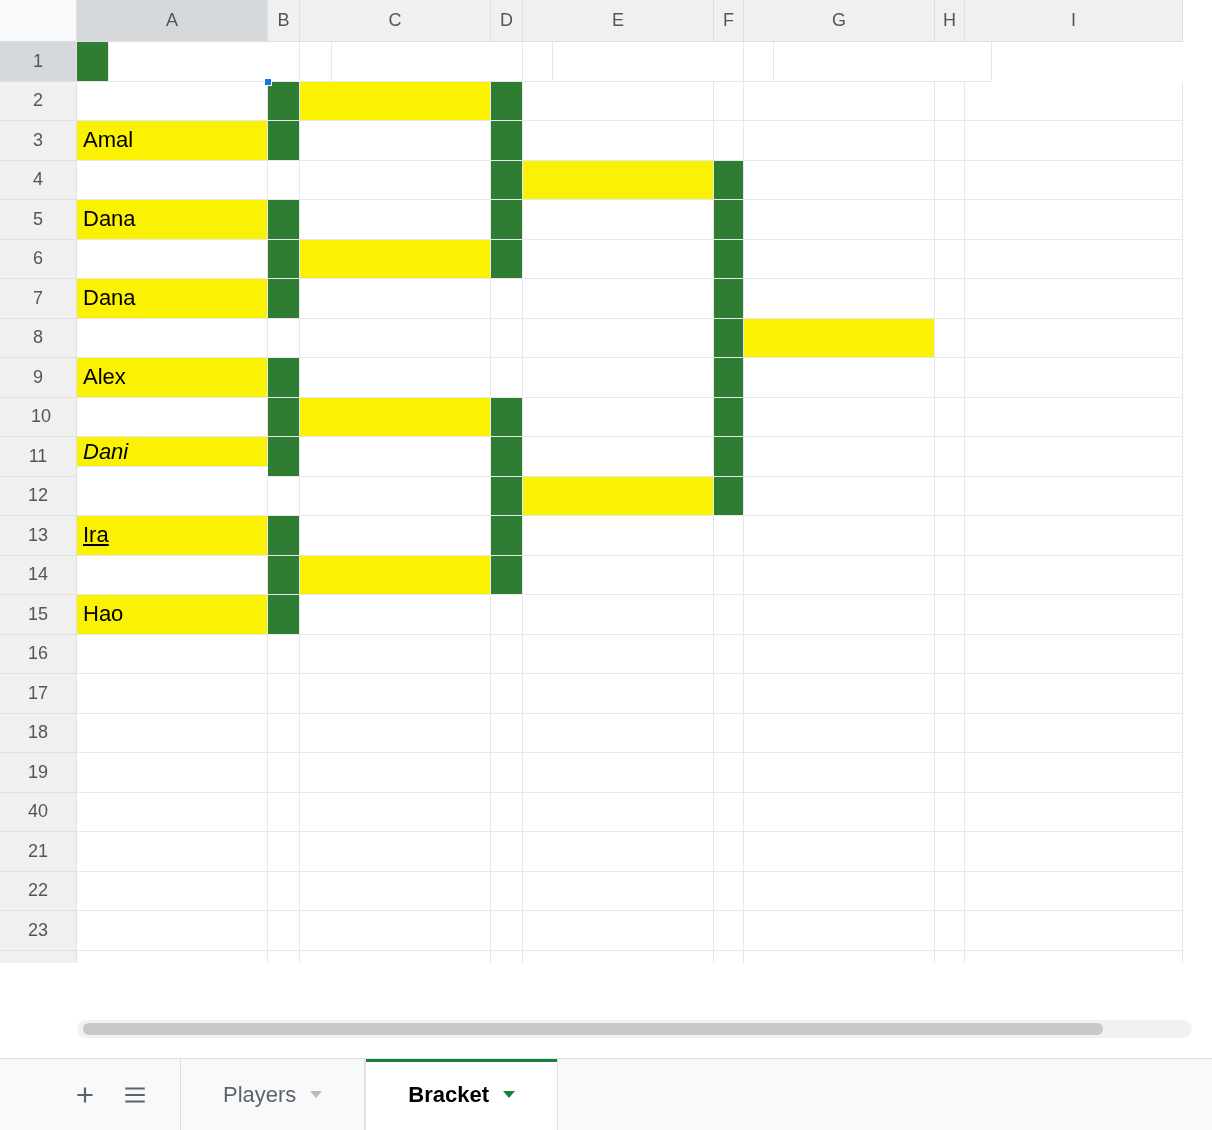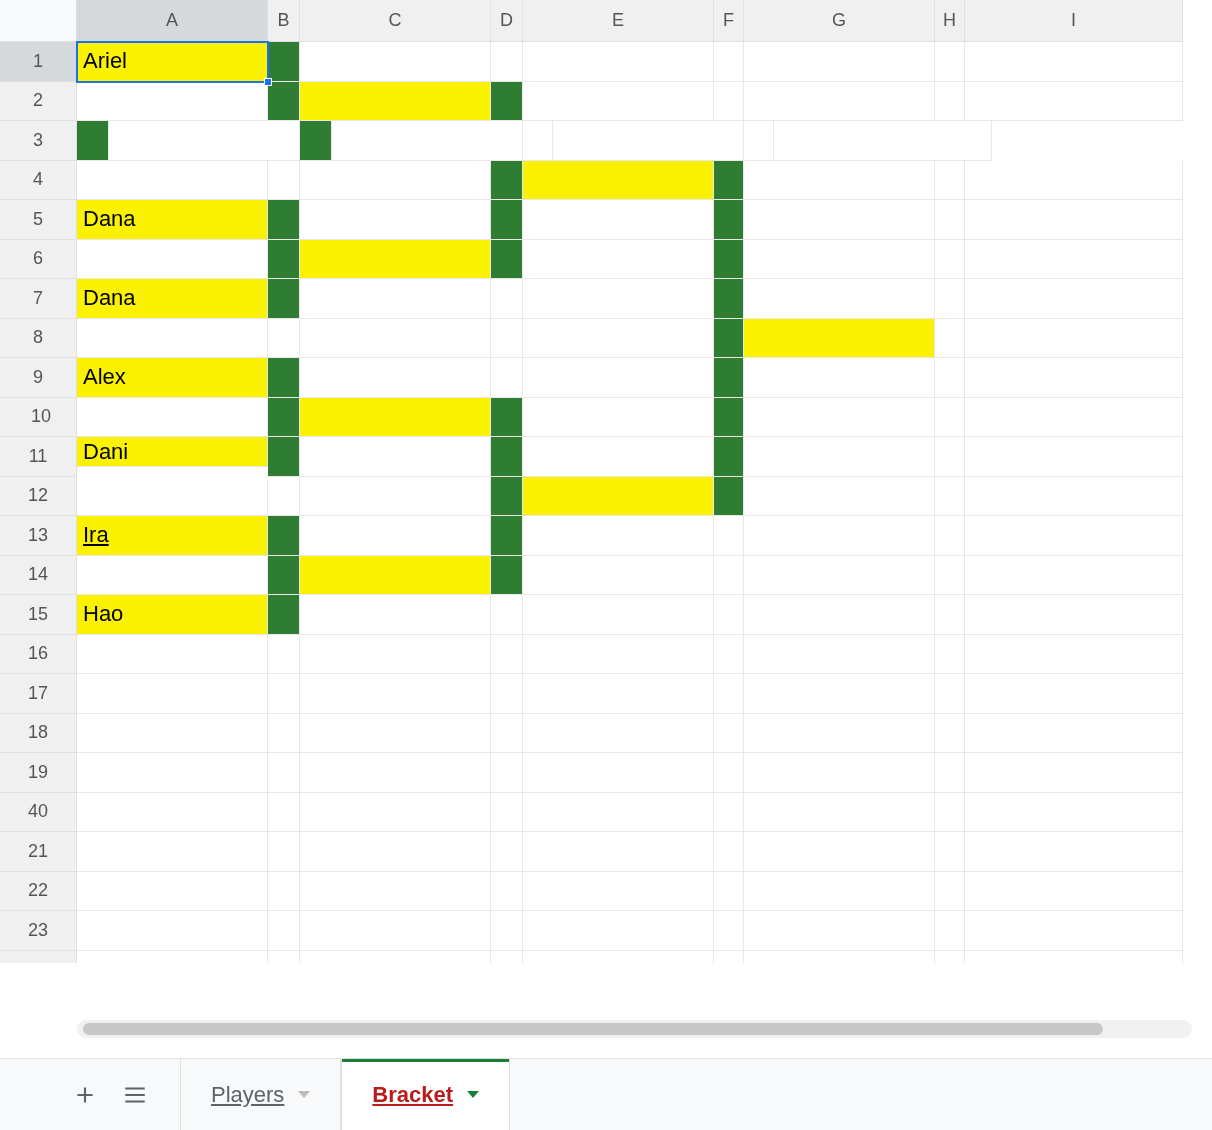--- a/index.html
+++ b/index.html
@@ -135,34 +135,33 @@
       display: flex;
       align-items: center;
       justify-content: center;
       font-size: 26px;
       color: #5f6368;
       cursor: pointer;
     }
     .sheet-btn svg { width: 26px; height: 26px; }
     .tab {
       height: 72px;
-      padding: 0 30px;
+      padding: 0 42px;
       display: flex;
       align-items: center;
       gap: 14px;
       font-size: 22px;
       color: #5f6368;
       cursor: pointer;
       border-right: 1px solid #e0e0e0;
       border-left: 1px solid #e0e0e0;
-      text-decoration: underline;
     }
     .tab.active {
       background: #fff;
-      color: #b91c1c;
+      color: #000000;
       font-weight: 600;
       box-shadow: inset 0 3px 0 #188038;
     }
     .tab .tri {
       width: 0; height: 0;
       border-left: 6px solid transparent;
       border-right: 6px solid transparent;
       border-top: 7px solid #bbb;
     }
     .tab.active .tri { border-top-color: #188038; }
@@ -219,42 +218,42 @@
         <div class="row-header" style="height: 39.5px;">17</div>
         <div class="row-header" style="height: 39.5px;">18</div>
         <div class="row-header" style="height: 39.5px;">19</div>
         <div class="row-header" style="height: 39.5px;">40</div>
         <div class="row-header" style="height: 39.5px;">21</div>
         <div class="row-header" style="height: 39.5px;">22</div>
         <div class="row-header" style="height: 39.5px;">23</div>
       </div>
     <div class="cells" id="cells">
         <div class="row" style="height: 39.5px;">
-          <div class="cell yellow selected" style="width: 191px; height: 39.5px;">Ariel</div>
-          <div class="cell green" style="width: 32px; height: 39.5px;"></div>
-          <div class="cell" style="width: 191px; height: 39.5px;"></div>
-          <div class="cell" style="width: 32px; height: 39.5px;"></div>
-          <div class="cell" style="width: 191px; height: 39.5px;"></div>
-          <div class="cell" style="width: 30px; height: 39.5px;"></div>
-          <div class="cell" style="width: 191px; height: 39.5px;"></div>
-          <div class="cell" style="width: 30px; height: 39.5px;"></div>
-          <div class="cell" style="width: 218px; height: 39.5px;"></div>
-        </div>
-        <div class="row" style="height: 39.5px;">
-          <div class="cell" style="width: 191px; height: 39.5px;"></div>
-          <div class="cell green" style="width: 32px; height: 39.5px;"></div>
-          <div class="cell yellow" style="width: 191px; height: 39.5px;"></div>
-          <div class="cell green" style="width: 32px; height: 39.5px;"></div>
-          <div class="cell" style="width: 191px; height: 39.5px;"></div>
-          <div class="cell" style="width: 30px; height: 39.5px;"></div>
-          <div class="cell" style="width: 191px; height: 39.5px;"></div>
-          <div class="cell" style="width: 30px; height: 39.5px;"></div>
-          <div class="cell" style="width: 218px; height: 39.5px;"></div>
-        </div>
-        <div class="row" style="height: 39.5px;">
+          <div class="cell green" style="width: 32px; height: 39.5px;"></div>
+          <div class="cell" style="width: 191px; height: 39.5px;"></div>
+          <div class="cell" style="width: 32px; height: 39.5px;"></div>
+          <div class="cell" style="width: 191px; height: 39.5px;"></div>
+          <div class="cell" style="width: 30px; height: 39.5px;"></div>
+          <div class="cell" style="width: 191px; height: 39.5px;"></div>
+          <div class="cell" style="width: 30px; height: 39.5px;"></div>
+          <div class="cell" style="width: 218px; height: 39.5px;"></div>
+        </div>
+        <div class="row" style="height: 39.5px;">
+          <div class="cell" style="width: 191px; height: 39.5px;"></div>
+          <div class="cell green" style="width: 32px; height: 39.5px;"></div>
+          <div class="cell yellow" style="width: 191px; height: 39.5px;"></div>
+          <div class="cell green" style="width: 32px; height: 39.5px;"></div>
+          <div class="cell" style="width: 191px; height: 39.5px;"></div>
+          <div class="cell" style="width: 30px; height: 39.5px;"></div>
+          <div class="cell" style="width: 191px; height: 39.5px;"></div>
+          <div class="cell" style="width: 30px; height: 39.5px;"></div>
+          <div class="cell" style="width: 218px; height: 39.5px;"></div>
+        </div>
+        <div class="row" style="height: 39.5px;">
+          <div class="cell yellow" style="width: 191px; height: 39.5px;">Amal</div>
           <div class="cell green" style="width: 32px; height: 39.5px;"></div>
           <div class="cell" style="width: 191px; height: 39.5px;"></div>
           <div class="cell green" style="width: 32px; height: 39.5px;"></div>
           <div class="cell" style="width: 191px; height: 39.5px;"></div>
           <div class="cell" style="width: 30px; height: 39.5px;"></div>
           <div class="cell" style="width: 191px; height: 39.5px;"></div>
           <div class="cell" style="width: 30px; height: 39.5px;"></div>
           <div class="cell" style="width: 218px; height: 39.5px;"></div>
         </div>
         <div class="row" style="height: 39.5px;">
@@ -328,21 +327,21 @@
           <div class="cell green" style="width: 32px; height: 39.5px;"></div>
           <div class="cell yellow" style="width: 191px; height: 39.5px;"></div>
           <div class="cell green" style="width: 32px; height: 39.5px;"></div>
           <div class="cell" style="width: 191px; height: 39.5px;"></div>
           <div class="cell green" style="width: 30px; height: 39.5px;"></div>
           <div class="cell" style="width: 191px; height: 39.5px;"></div>
           <div class="cell" style="width: 30px; height: 39.5px;"></div>
           <div class="cell" style="width: 218px; height: 39.5px;"></div>
         </div>
         <div class="row" style="height: 39.5px;">
-          <div class="cell yellow" style="width: 191px; height: 30px;">Dani</div>
+          <div class="cell yellow" style="width: 191px; height: 30px; font-style: italic;">Dani</div>
           <div class="cell green" style="width: 32px; height: 39.5px;"></div>
           <div class="cell" style="width: 191px; height: 39.5px;"></div>
           <div class="cell green" style="width: 32px; height: 39.5px;"></div>
           <div class="cell" style="width: 191px; height: 39.5px;"></div>
           <div class="cell green" style="width: 30px; height: 39.5px;"></div>
           <div class="cell" style="width: 191px; height: 39.5px;"></div>
           <div class="cell" style="width: 30px; height: 39.5px;"></div>
           <div class="cell" style="width: 218px; height: 39.5px;"></div>
         </div>
         <div class="row" style="height: 39.5px;">

